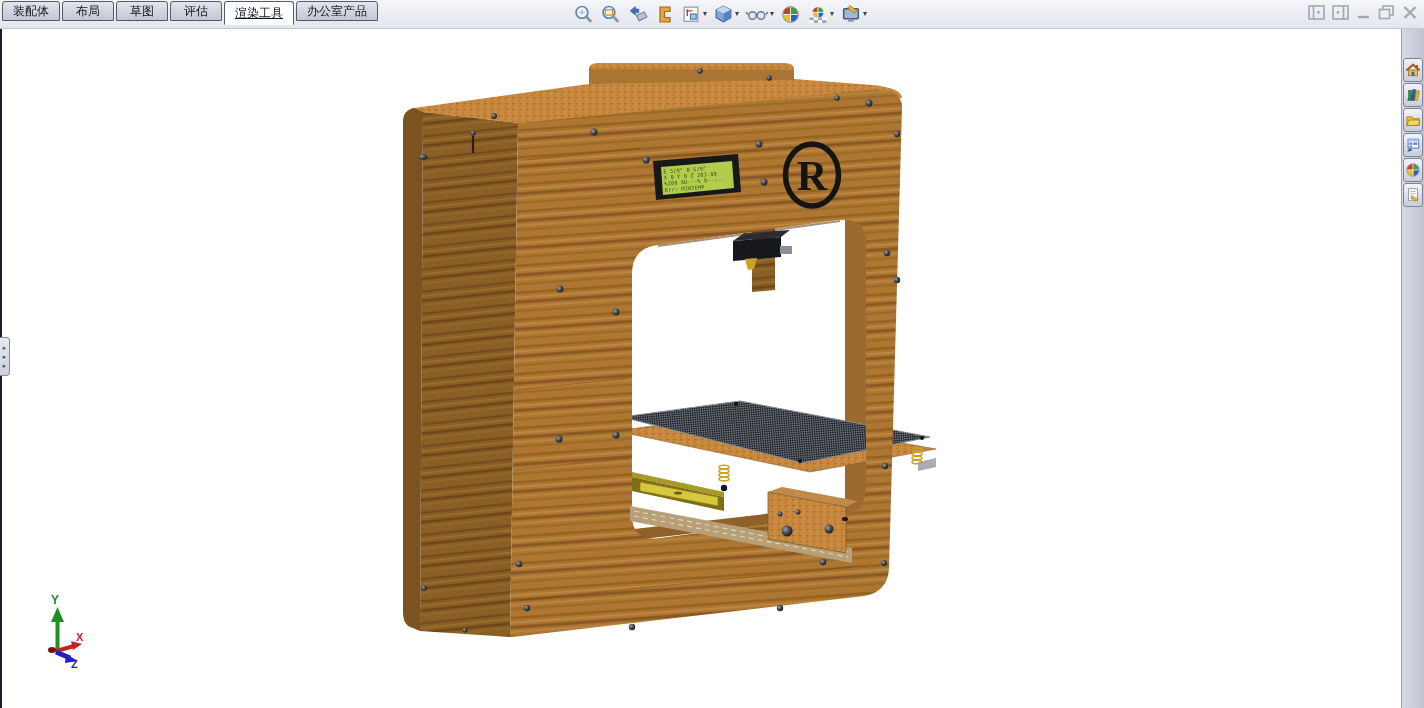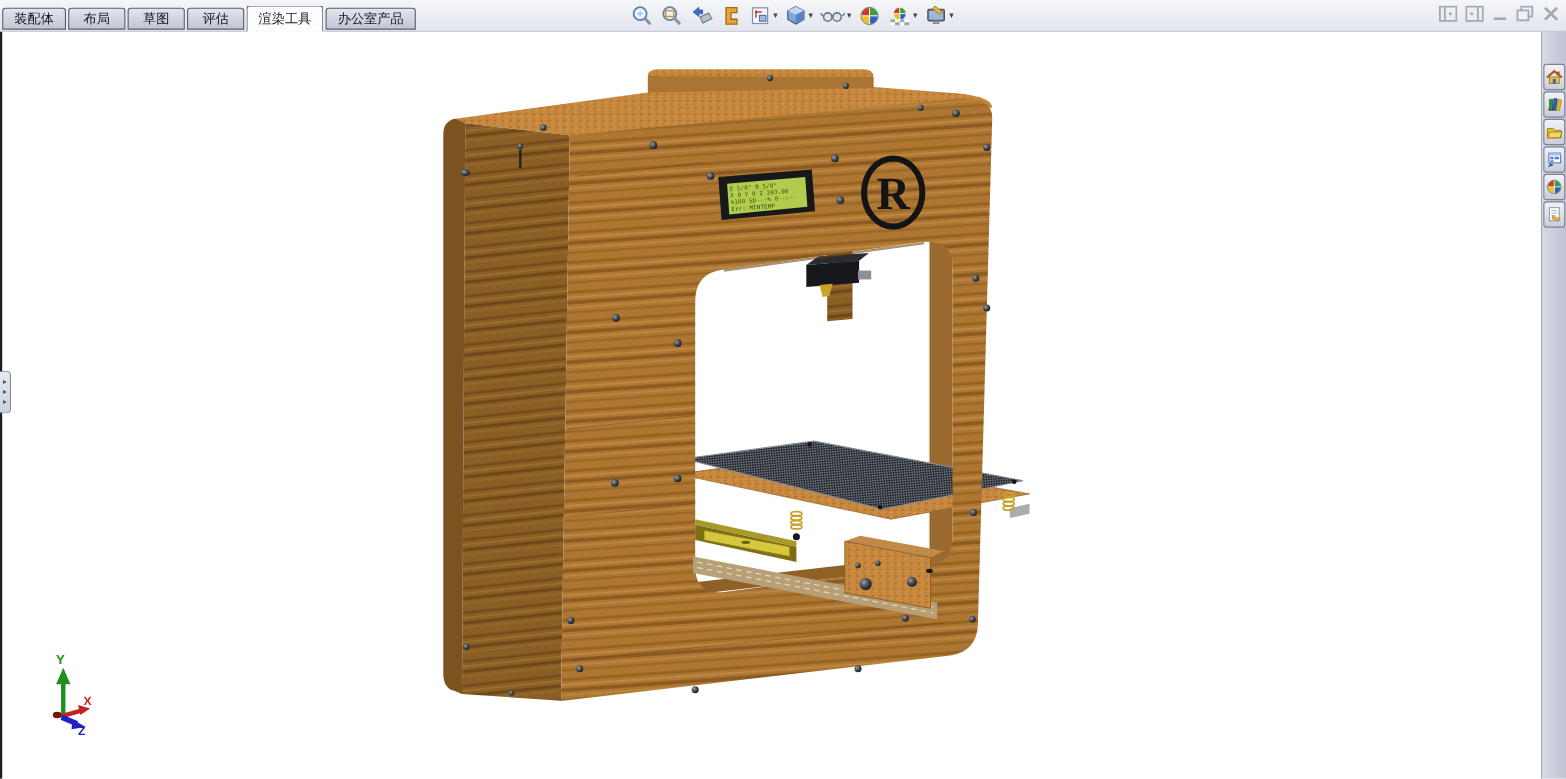--- a/index.html
+++ b/index.html
@@ -1,25 +1,25 @@
 <!DOCTYPE html>
 <html><head>
 <meta charset="utf-8">
 <style>
   html,body{margin:0;padding:0;width:1424px;height:708px;overflow:hidden;
     background:#ffffff;font-family:"Liberation Sans","DejaVu Sans",sans-serif;position:relative;}
   
   .ribbon{position:absolute;left:0;top:0;width:1424px;height:28px;
     background:linear-gradient(#f5f6f9,#e2e5ec);border-bottom:1px solid #c3c7d1;z-index:10;}
-  .tabs{position:absolute;left:2px;top:1px;display:flex;align-items:center;height:32px;}
+  .tabs{position:absolute;left:2px;top:1px;display:flex;align-items:flex-start;height:32px;}
   .tab{height:20px;display:flex;align-items:center;justify-content:center;
     padding:0 10px;min-width:52px;box-sizing:border-box;
     background:linear-gradient(#e2e5ee,#c2c6d4);border:1px solid #575b66;border-radius:3px 3px 0 0;
     font-size:12px;color:#14161b;margin-right:2px;cursor:default;white-space:nowrap;}
-  .tab.active{background:#fcfdfe;height:24px;border-bottom:1px solid #fcfdfe;position:relative;z-index:3;}
+  .tab.active{background:#fcfdfe;height:24px;border-bottom:1px solid #fcfdfe;position:relative;z-index:3;text-decoration:underline;}
   .tools{position:absolute;left:570px;top:3px;display:flex;align-items:center;height:22px;}
   .toolbtn{display:flex;align-items:center;border:none;background:transparent;padding:1px 2px;margin:0 1px;}
   .toolbtn svg{display:block;}
   .caret{font-size:8px;color:#3c414c;margin-left:1px;line-height:1;}
   .winctl{position:absolute;right:6px;top:5px;display:flex;align-items:center;gap:7px;}
   .winbtn{background:transparent;border:none;padding:0;display:flex;}
   
   .viewport{position:absolute;left:0;top:28px;width:1424px;height:680px;background:#ffffff;}
   .leftline{position:absolute;left:0;top:28px;width:2px;height:680px;background:#1c1f25;z-index:4;}
   .splitter{position:absolute;left:0;top:337px;width:9px;height:37px;z-index:6;

